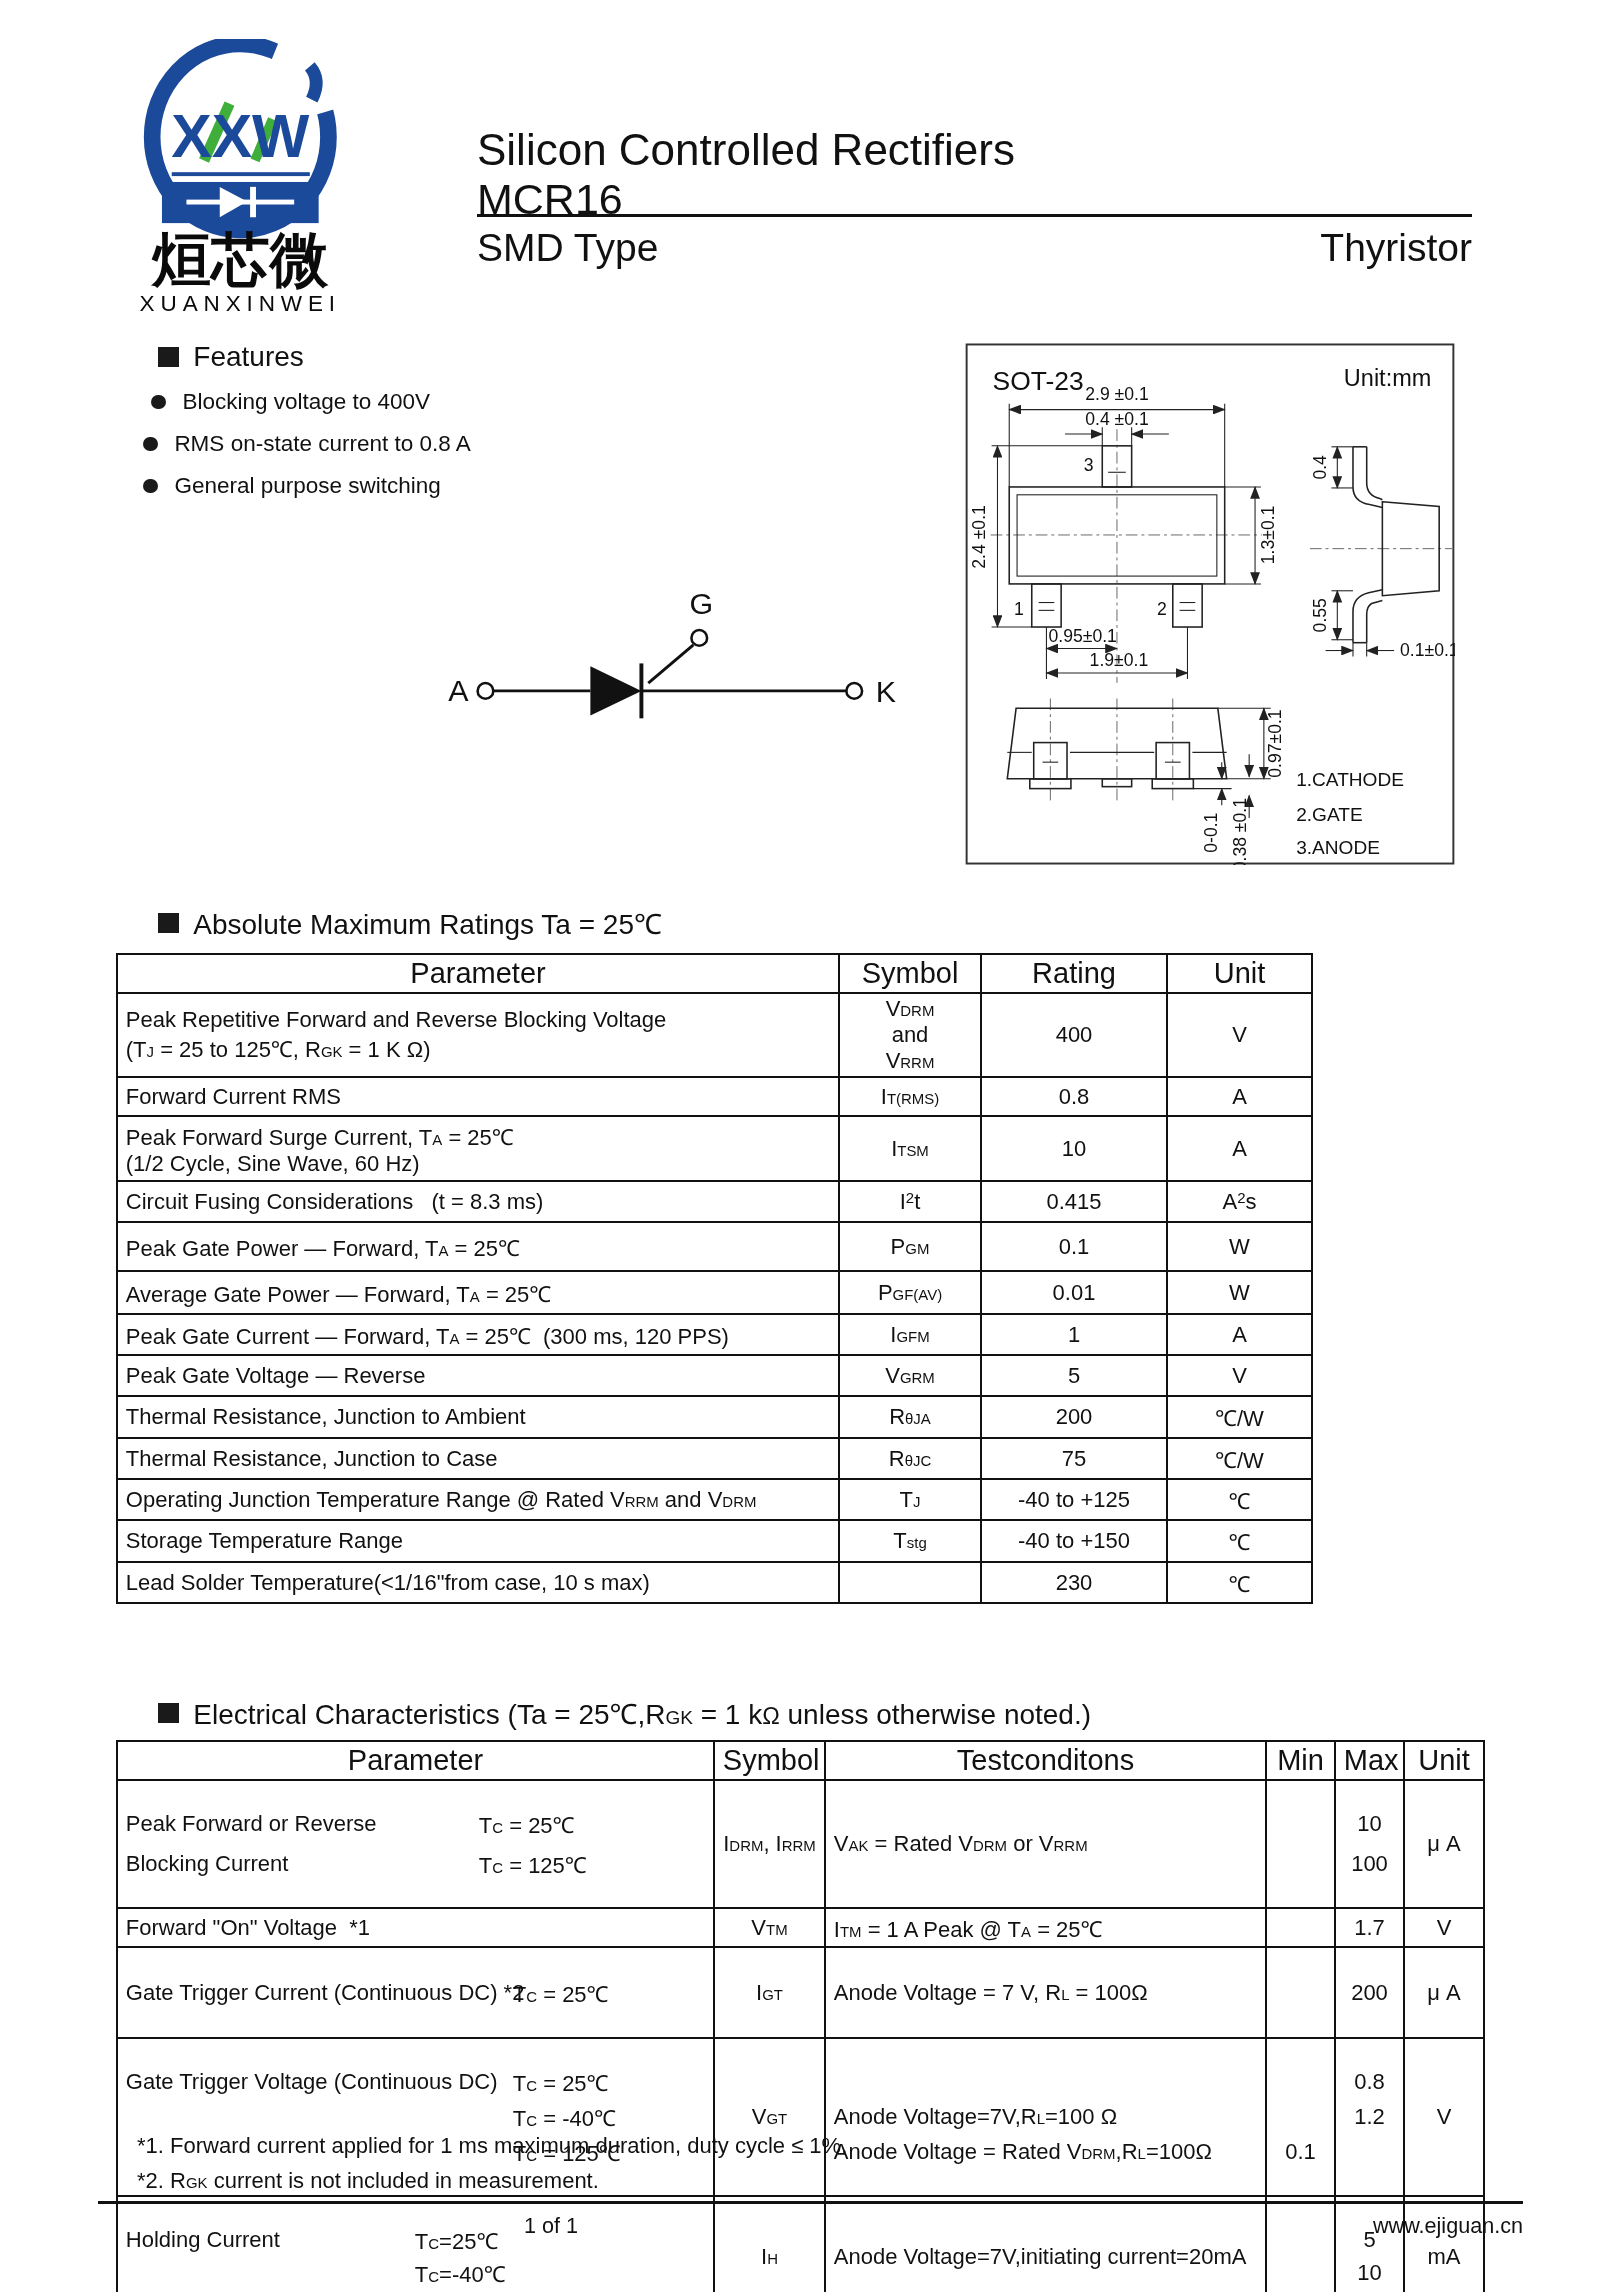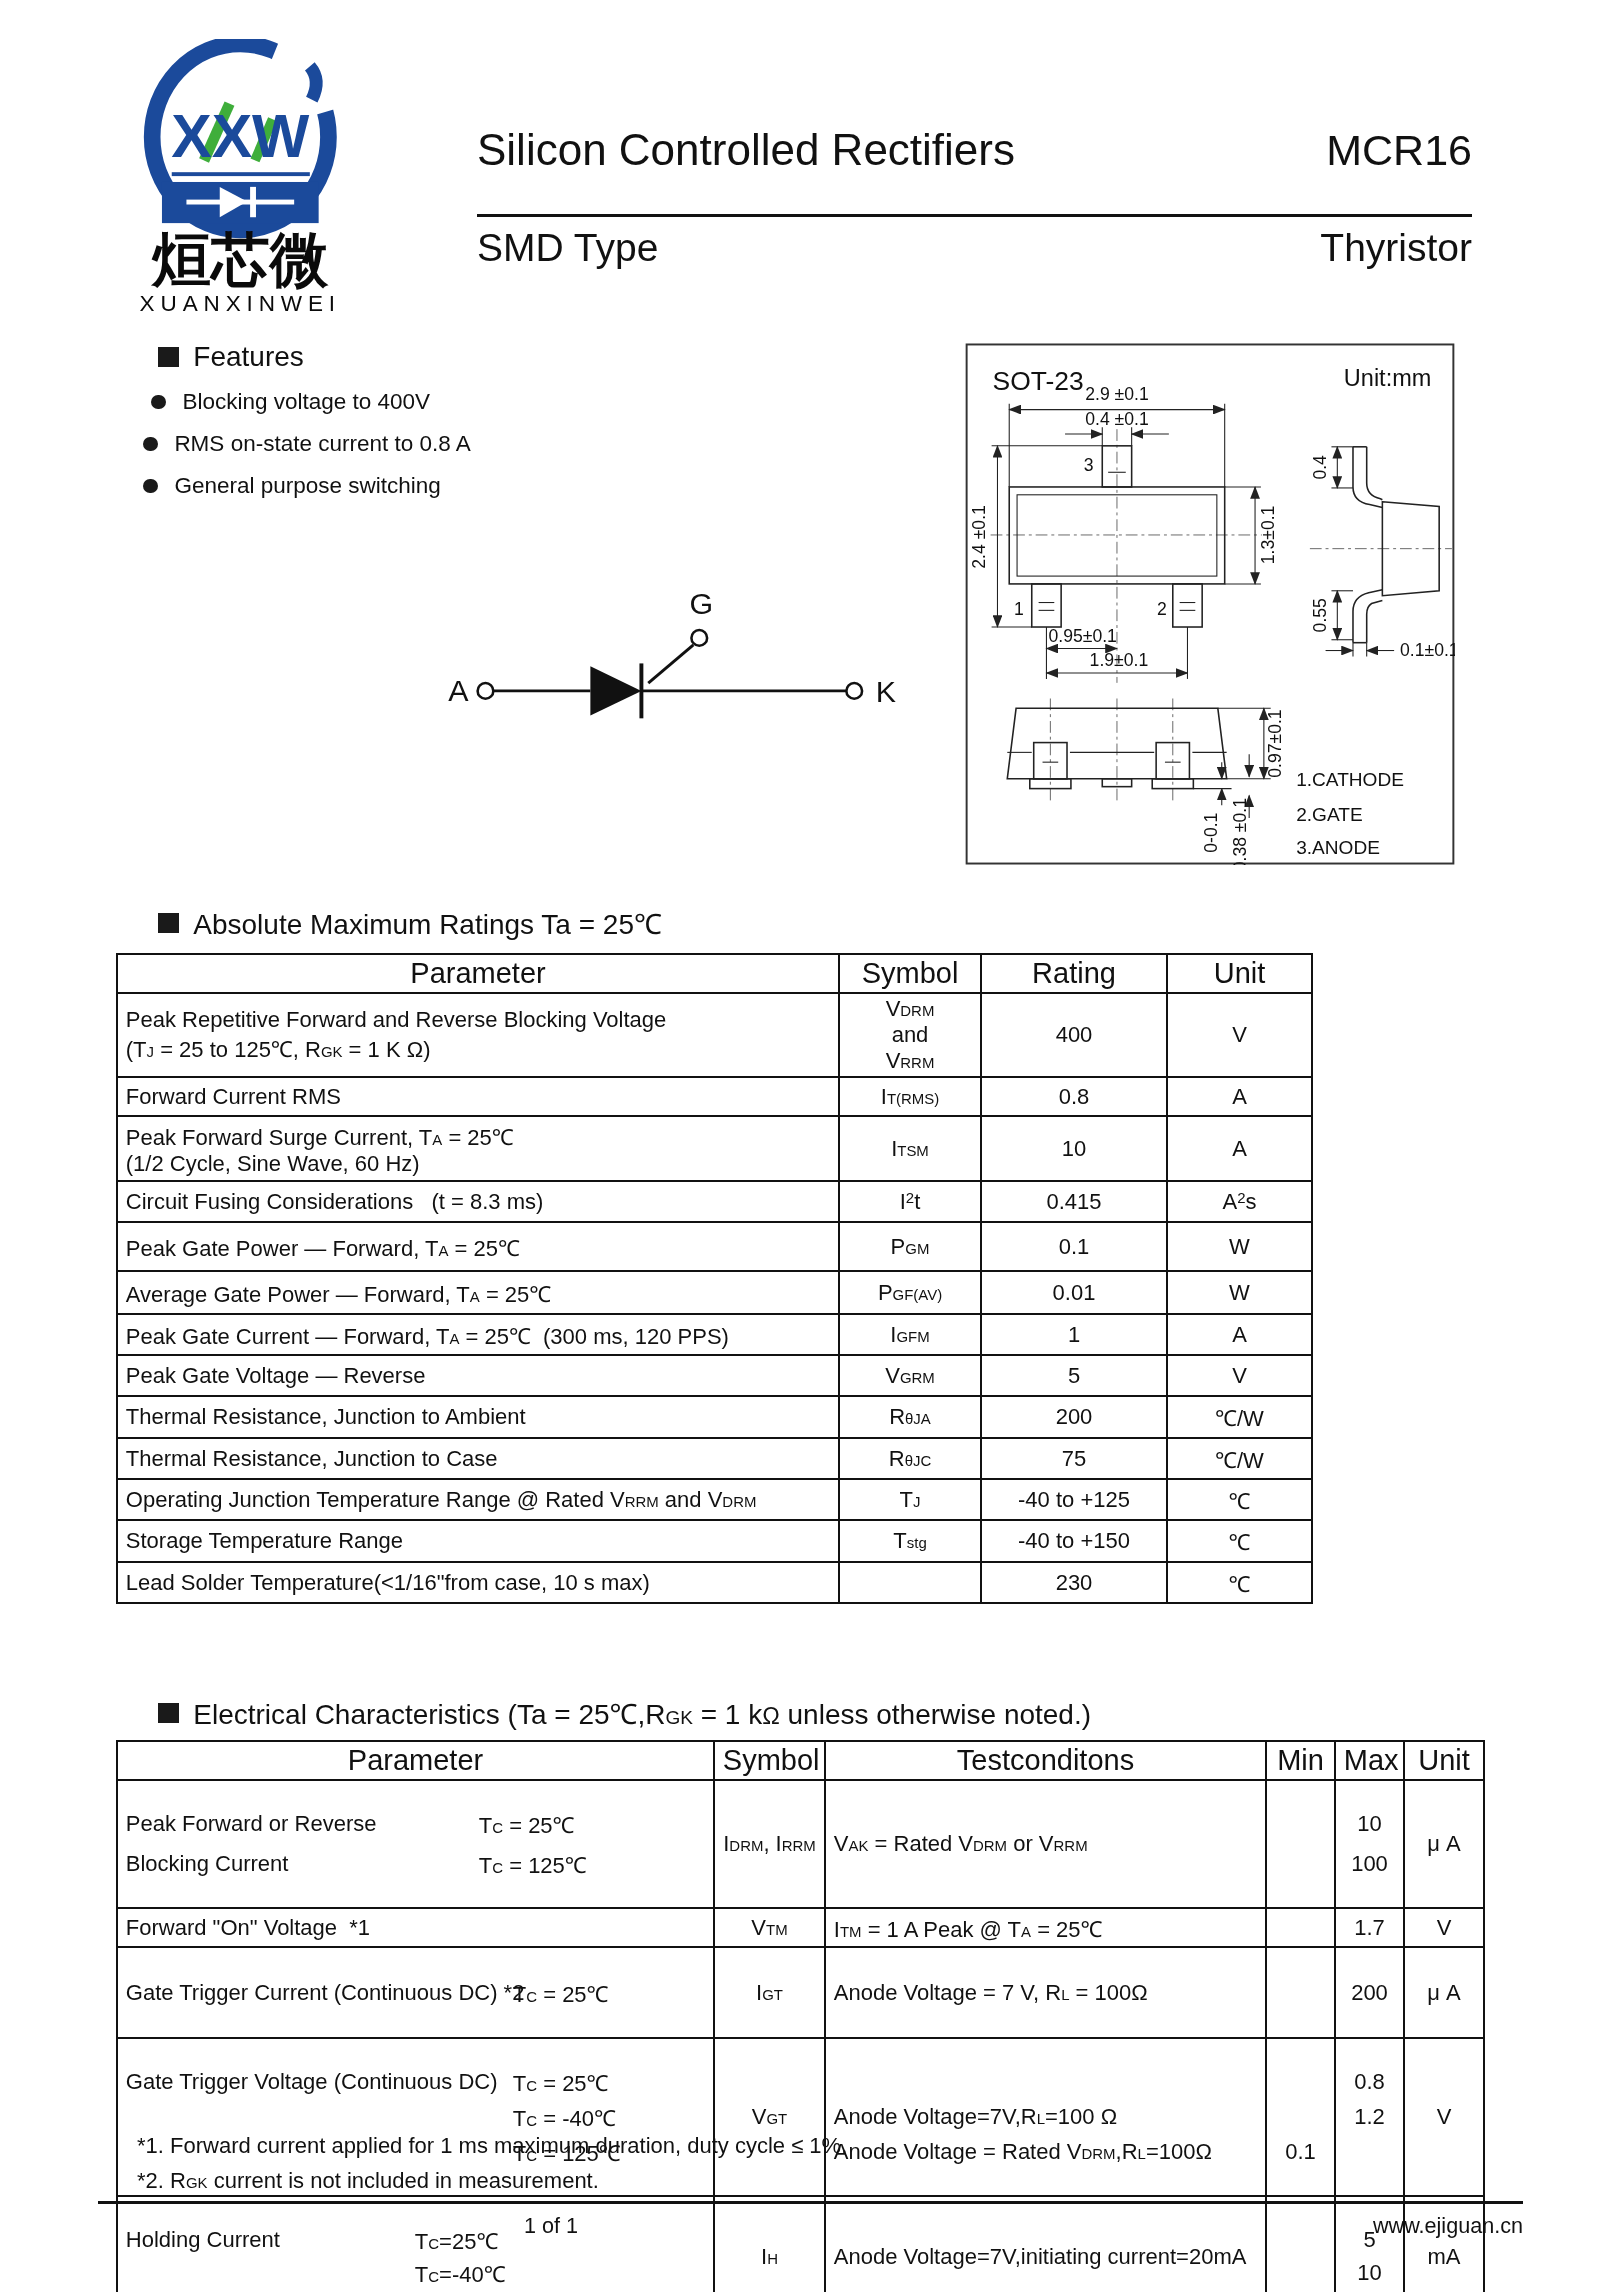--- a/index.html
+++ b/index.html
@@ -1,21 +1,21 @@
 <!DOCTYPE html>
 <html><head>
 <meta charset="utf-8">
 <style>
   html,body{margin:0;padding:0;background:#888;}
   .page{position:relative;width:1621px;height:2293px;background:#fff;margin:0 auto;
         font-family:"Liberation Sans", sans-serif;color:#111;overflow:hidden;}
 
   
   .title-row1{position:absolute;left:477px;top:125px;width:995px;display:flex;
-              justify-content:space-between;align-items:baseline;}
+              justify-content:space-between;align-items:baseline;flex-direction:column;}
   .doc-title{font-size:44px;}
   .part-no{font-size:43px;}
   .title-rule{position:absolute;left:477px;top:214px;width:995px;height:2.9px;background:#111;}
   .title-row2{position:absolute;left:477px;top:226px;width:995px;display:flex;
               justify-content:space-between;font-size:39px;}
 
   
   .sec-head{position:absolute;display:flex;align-items:center;gap:14.7px;font-size:28px;padding-left:21px;}
   .sq{width:20.6px;height:20.6px;background:#1a1a1a;flex:0 0 auto;}
 

